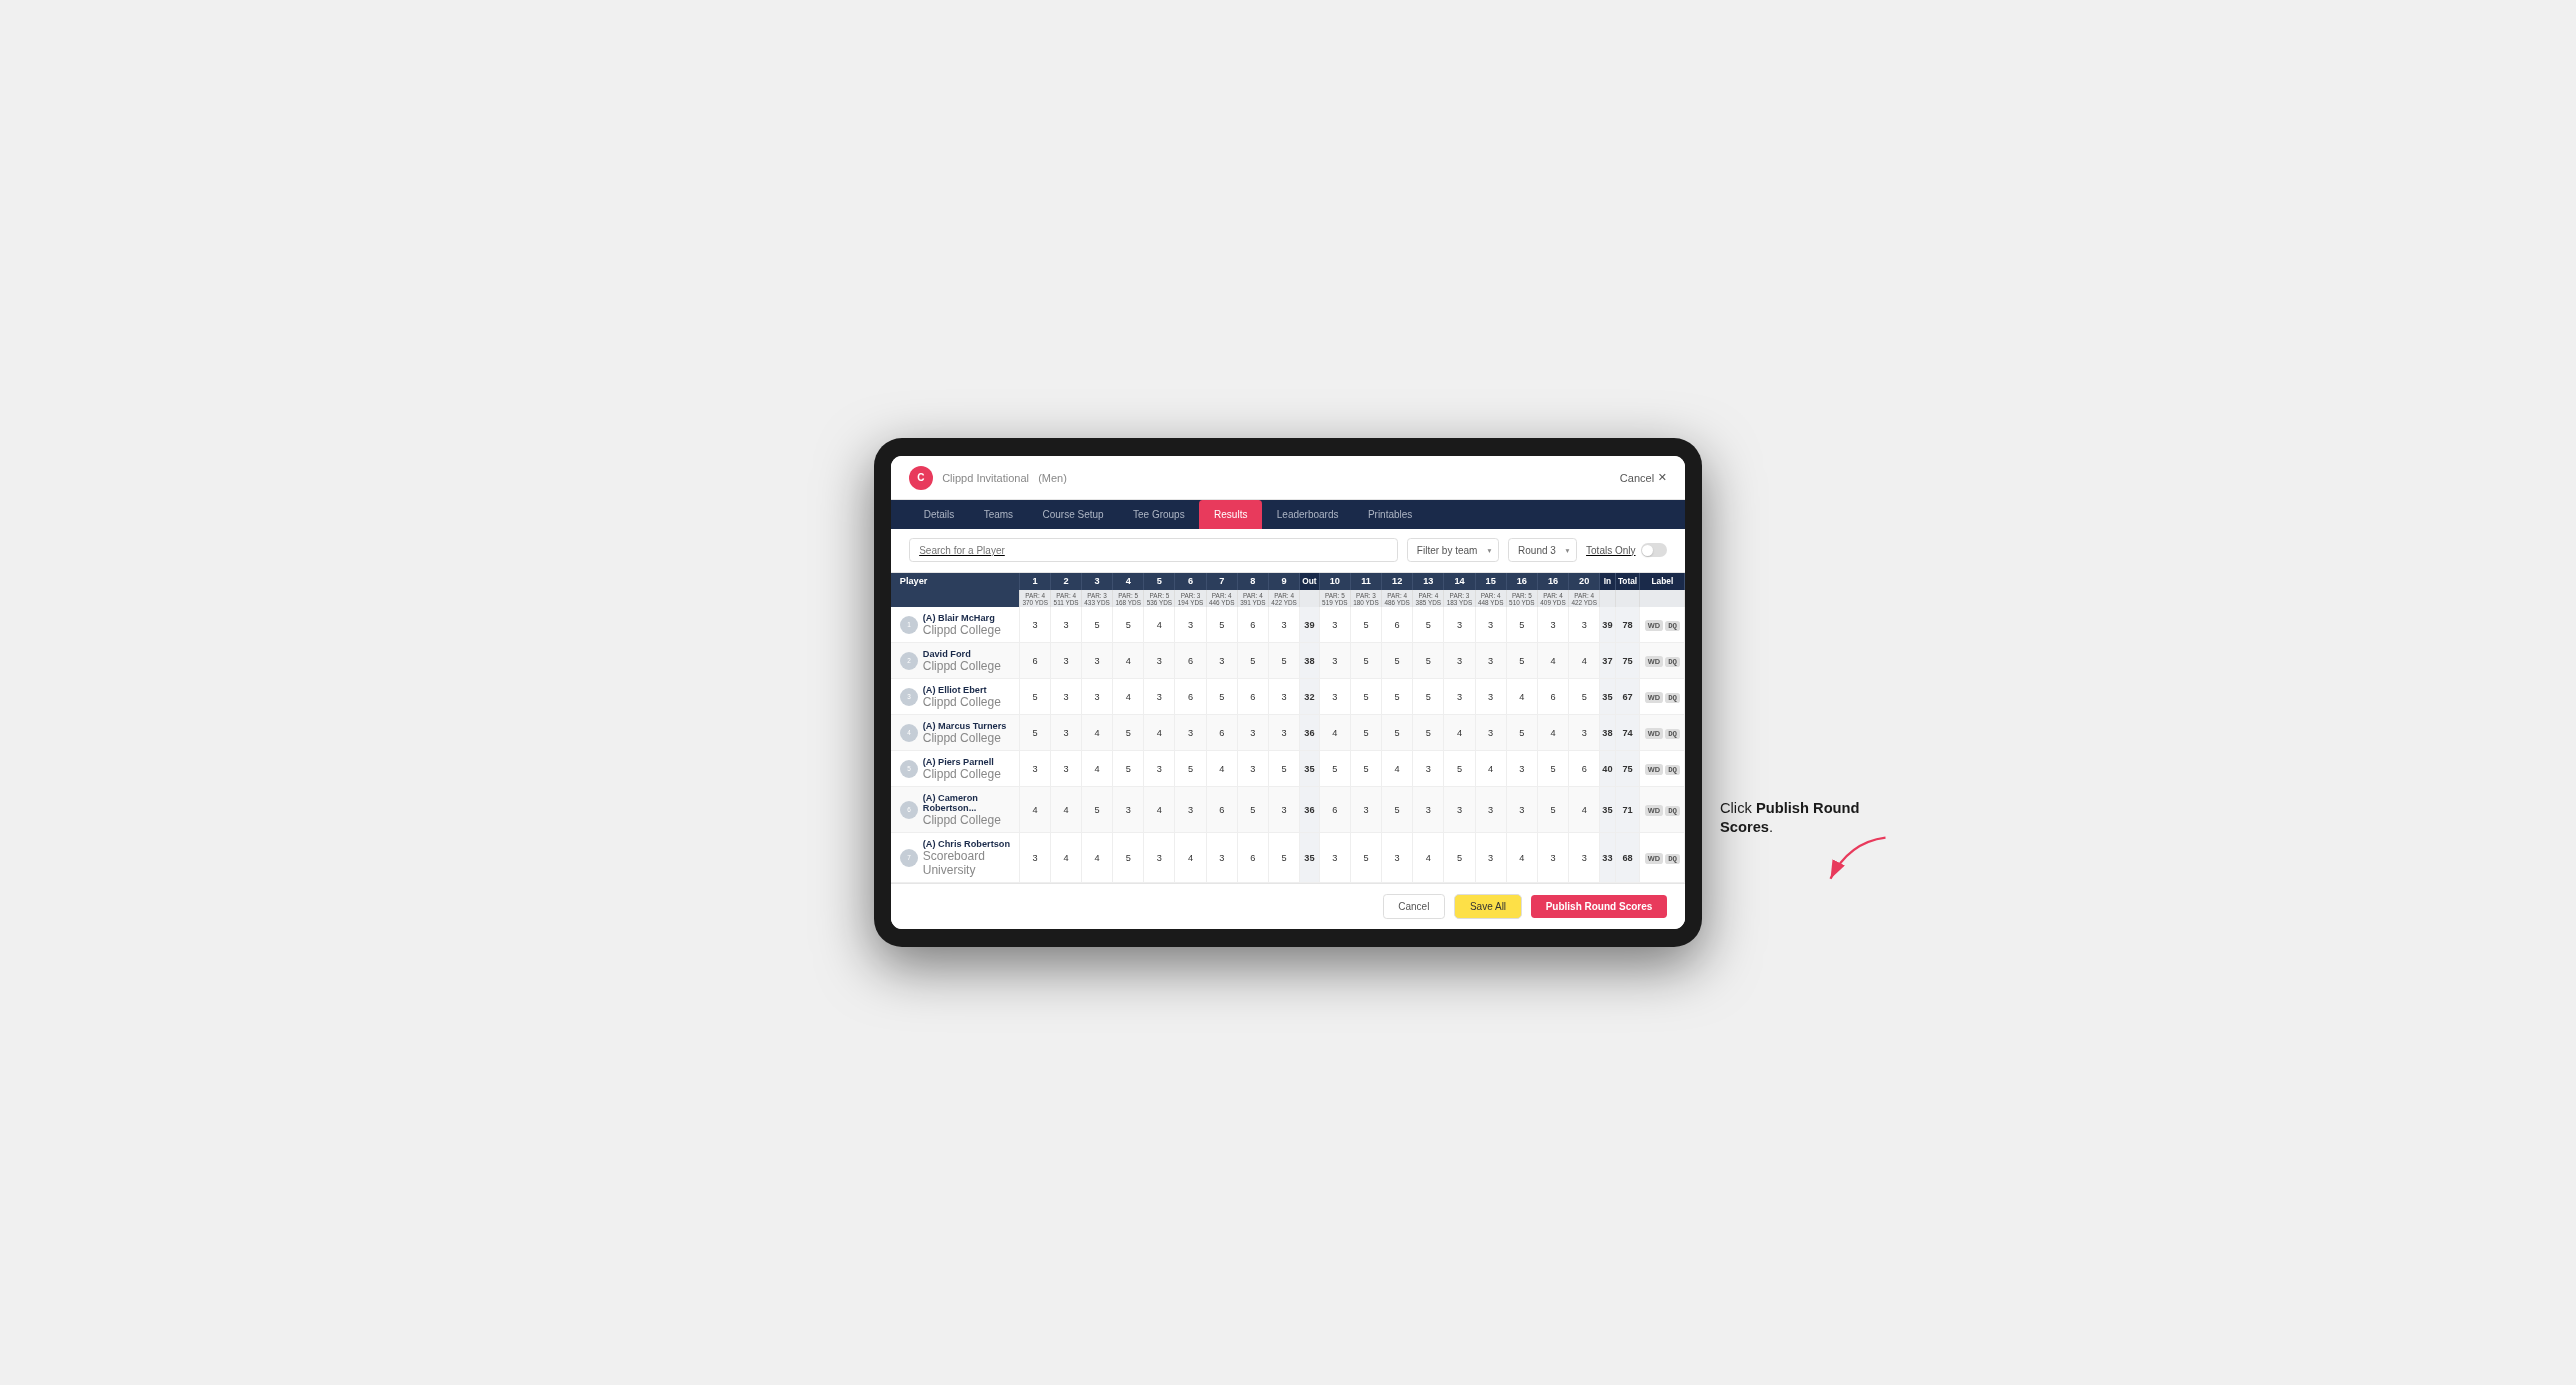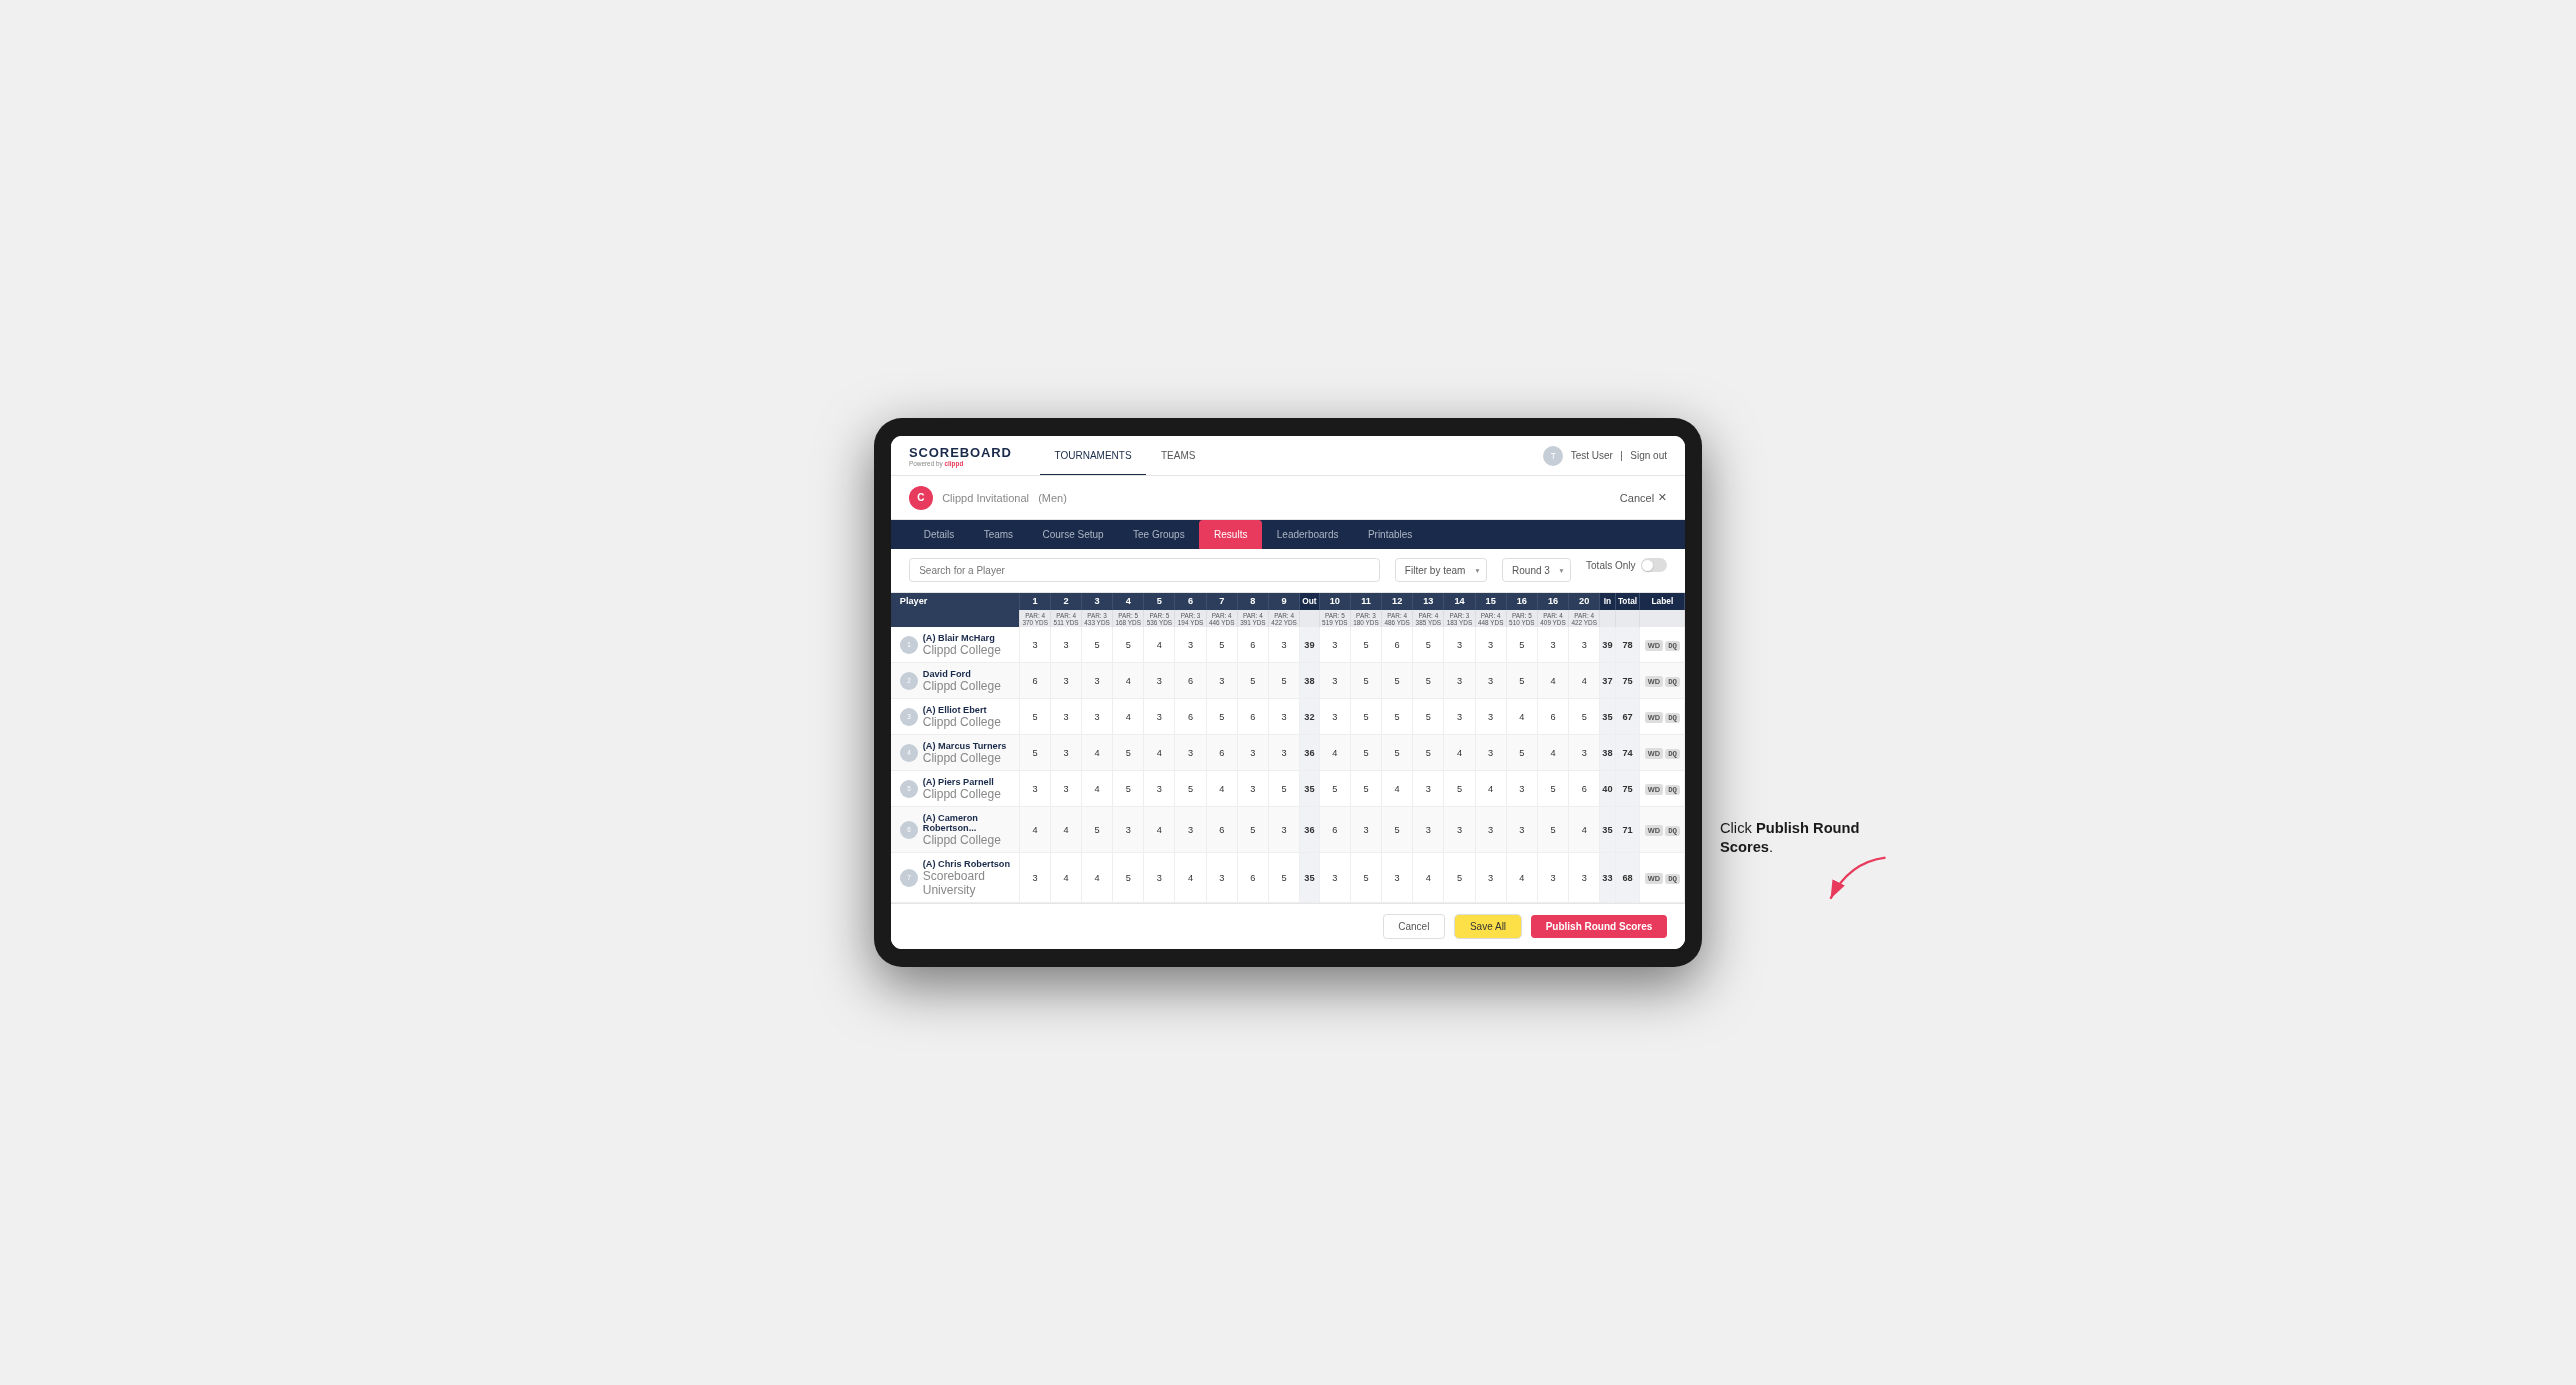--- a/index.html
+++ b/index.html
@@ -149,23 +149,24 @@
     .sub-nav-tab.active {
       color: #fff;
       background: #e83a5c;
       border-radius: 3.7px 3.7px 0 0;
     }
     
     .filters-row {
       background: #fff;
       padding: 9.2px 18.4px;
       display: flex;
-      align-items: flex-start;
-      gap: 15px;
+      align-items: center;
+      gap: 9px;
       border-bottom: 0.9px solid #e5e5e5;
+      text-decoration: underline;
     }
     .search-input {
       flex: 1;
       border: 0.9px solid #ddd;
       border-radius: 3.7px;
       padding: 5.5px 9.2px;
       font-size: 10px;
       color: #999;
       outline: none;
     }
@@ -400,36 +401,20 @@
       color: #fff;
     }
   </style>
 </head>
 <body>
 
 <div class="scene">
   <div class="tablet-outer">
     <div class="tablet-screen">
 
-      <div class="top-nav">
-        <div class="logo-area">
-          <span class="logo-text">SCOREBOARD</span>
-          <span class="powered-by">Powered by <span>clippd</span></span>
-        </div>
-        <nav class="nav-links">
-          <div class="nav-link active">TOURNAMENTS</div>
-          <div class="nav-link">TEAMS</div>
-        </nav>
-        <div class="nav-right">
-          <div class="user-avatar">T</div>
-          <span>Test User</span>
-          <span>|</span>
-          <span style="cursor:pointer;">Sign out</span>
-        </div>
-      </div>
 
       <div class="tournament-header">
         <div class="tournament-icon">C</div>
         <span class="tournament-name">
           <span>Clippd Invitational</span>
           <span style="margin-left:5.5px;">(Men)</span>
         </span>
         <div class="cancel-btn-header">
           <span>Cancel</span>
           <span>✕</span>

